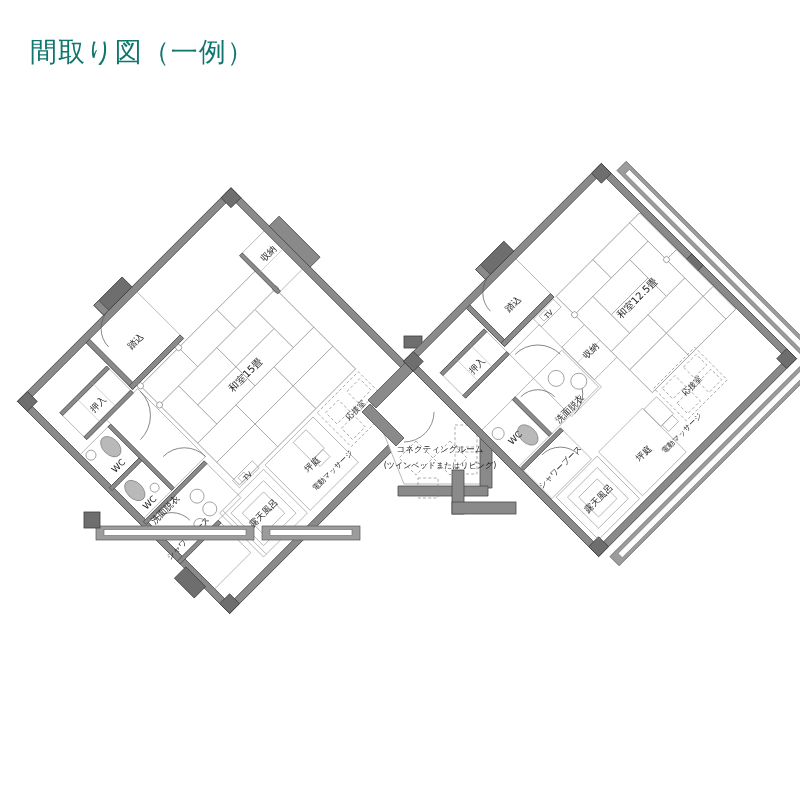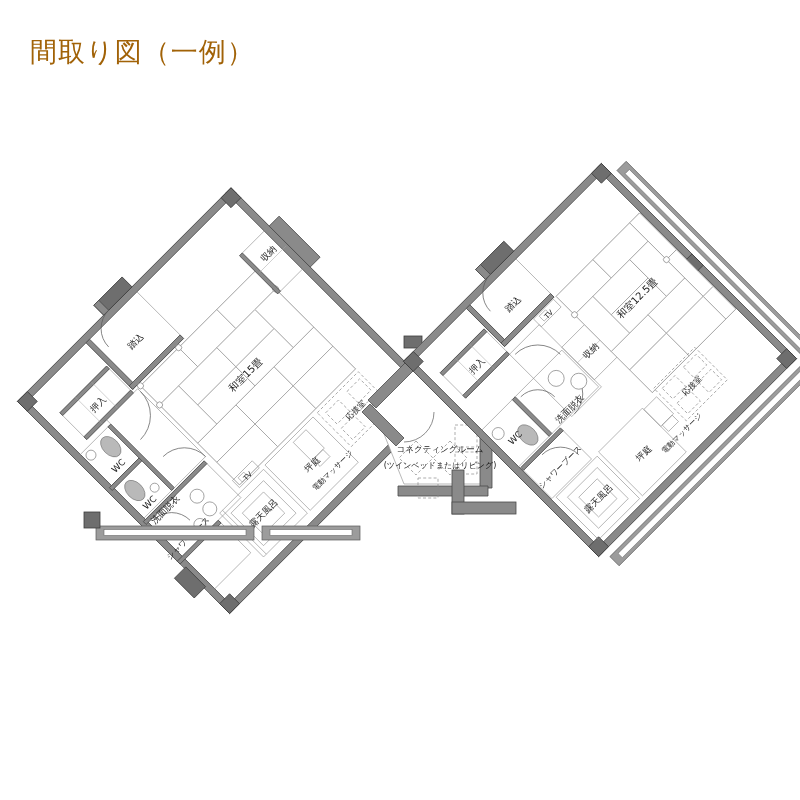--- a/index.html
+++ b/index.html
@@ -4,21 +4,21 @@
 <style>
   html,body{margin:0;padding:0;}
   body{
     width:800px;height:800px;background:#ffffff;
     font-family:"Liberation Sans","DejaVu Sans",sans-serif;
     overflow:hidden;position:relative;
   }
   #page-title{
     position:absolute;left:30px;top:34px;
     font-family:Liberation Serif, serif;
-    font-size:27px;color:#a16207;letter-spacing:1px;white-space:nowrap;
+    font-size:27px;color:#0f766e;letter-spacing:1px;white-space:nowrap;
   }
   #plan-area{position:absolute;left:0;top:0;width:800px;height:800px;}
   svg{display:block;}
   .wall{fill:#8a8a8a;stroke:#4a4a4a;stroke-width:0.8;}
   .wall-dark{fill:#6e6e6e;stroke:#3c3c3c;stroke-width:0.8;}
   .room-fill{fill:#ffffff;stroke:#9a9a9a;stroke-width:0.7;}
   .thin{fill:none;stroke:#8d8d8d;stroke-width:0.6;}
   .thin2{fill:none;stroke:#a5a5a5;stroke-width:0.5;}
   .tatami{fill:#ffffff;stroke:#8d8d8d;stroke-width:0.6;}
   .fixture{fill:#b9b9b9;stroke:#6d6d6d;stroke-width:0.6;}

